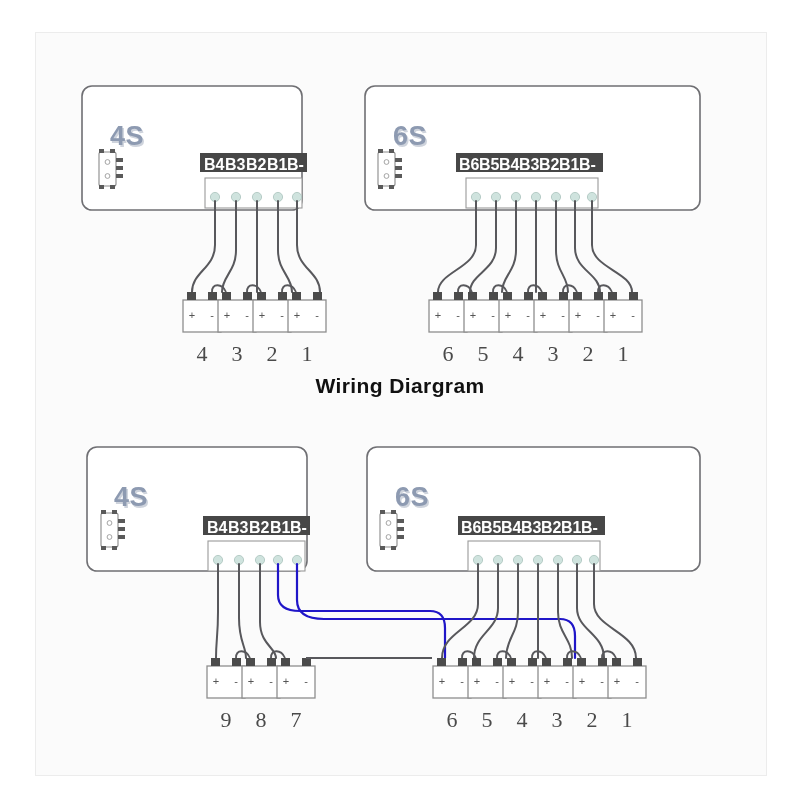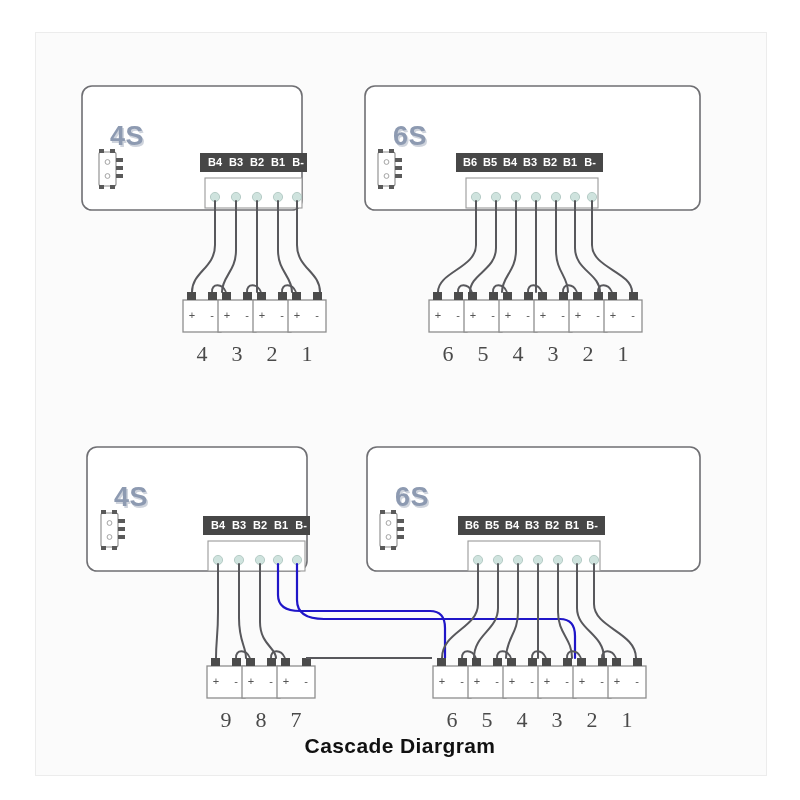--- a/index.html
+++ b/index.html
@@ -42,23 +42,22 @@
     font-size:27px;
     font-weight:bold;
     color:#8d9ab1;
     text-shadow:1.5px 1.5px 0 rgba(190,196,208,.75);
     letter-spacing:0.5px;
     margin-top:17px;
   }
   .pinlabel{
     position:absolute;
     color:#ffffff;
-    font-size:11px;
+    font-size:16px;
     font-weight:bold;
-    text-align:center;
     line-height:1;
   }
   .cellnum{
     position:absolute;
     font-size:22px;
     color:#4a4a4a;
     text-align:center;
     font-family:"Liberation Serif", serif;
   }
   .term-sign{
@@ -373,20 +372,21 @@
   <div class="term-sign" style="left:607px;top:310px;width:12px;">+</div>
   <div class="term-sign" style="left:627px;top:310px;width:12px;">-</div>
 
   <div class="cellnum" style="left:432px;top:341px;width:32px;">6</div>
   <div class="cellnum" style="left:467px;top:341px;width:32px;">5</div>
   <div class="cellnum" style="left:502px;top:341px;width:32px;">4</div>
   <div class="cellnum" style="left:537px;top:341px;width:32px;">3</div>
   <div class="cellnum" style="left:572px;top:341px;width:32px;">2</div>
   <div class="cellnum" style="left:607px;top:341px;width:32px;">1</div>
 
+  <div class="caption" id="cap-wiring">Wiring Diargram</div>
 
   <div class="module-tag" style="left:114px;top:465px;">4S</div>
   <div class="module-tag" style="left:395px;top:465px;">6S</div>
 
   <div class="pinlabel" style="left:207px;top:520px;width:22px;">B4</div>
   <div class="pinlabel" style="left:228px;top:520px;width:22px;">B3</div>
   <div class="pinlabel" style="left:249px;top:520px;width:22px;">B2</div>
   <div class="pinlabel" style="left:270px;top:520px;width:22px;">B1</div>
   <div class="pinlabel" style="left:290px;top:520px;width:22px;">B-</div>
 
@@ -422,15 +422,14 @@
   <div class="term-sign" style="left:611px;top:676px;width:12px;">+</div>
   <div class="term-sign" style="left:631px;top:676px;width:12px;">-</div>
 
   <div class="cellnum" style="left:436px;top:707px;width:32px;">6</div>
   <div class="cellnum" style="left:471px;top:707px;width:32px;">5</div>
   <div class="cellnum" style="left:506px;top:707px;width:32px;">4</div>
   <div class="cellnum" style="left:541px;top:707px;width:32px;">3</div>
   <div class="cellnum" style="left:576px;top:707px;width:32px;">2</div>
   <div class="cellnum" style="left:611px;top:707px;width:32px;">1</div>
 
-  <div class="caption" id="cap-cascade">Cascade Diargram</div>
 
 </div>
 
 </body></html>

